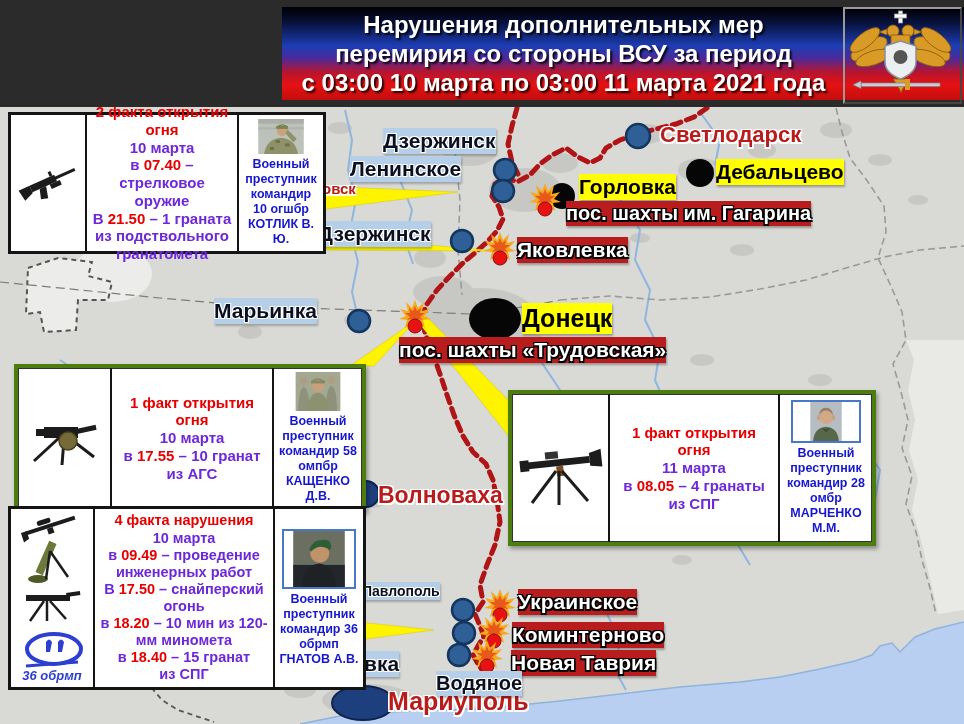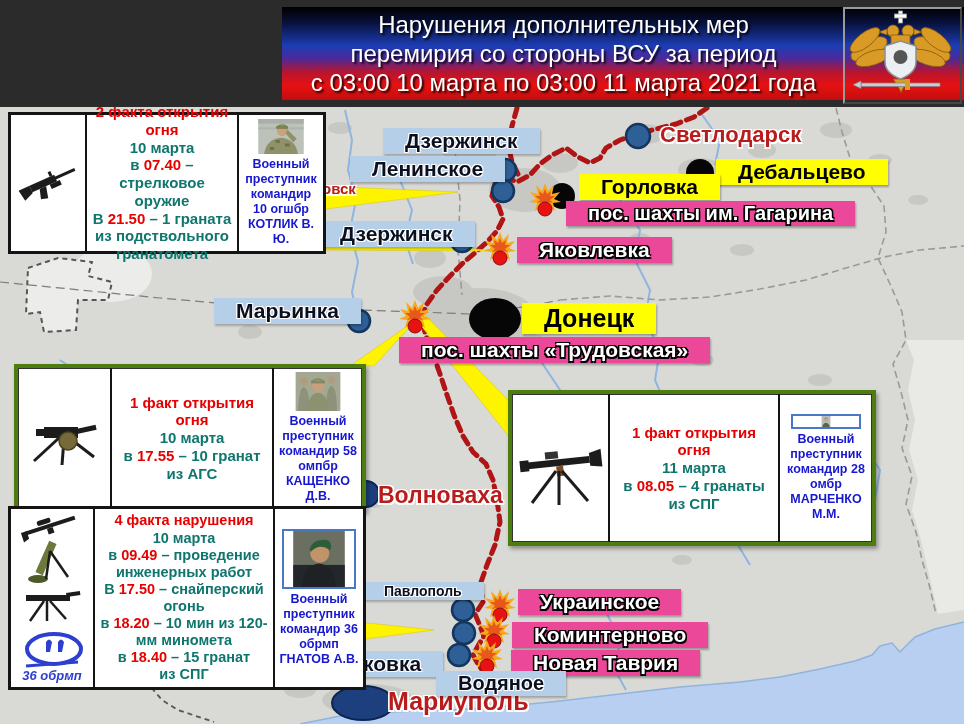--- a/index.html
+++ b/index.html
@@ -3,42 +3,42 @@
 <meta charset="utf-8">
 <style>
   html,body{margin:0;padding:0;background:#888;}
   .stage{position:relative;width:964px;height:724px;overflow:hidden;
          background:#d9d9d6;font-family:"Liberation Sans",sans-serif;}
   
   .header{position:absolute;left:0;top:0;width:964px;height:107px;background:#2b2b2b;z-index:40;}
   .banner{position:absolute;left:282px;top:7px;width:682px;height:93px;
           background:linear-gradient(180deg,#000 0%,#071038 16%,#1d3db4 42%,#4a2a9a 55%,#b61530 70%,#e61111 84%,#c30e0e 100%);}
   .banner-text{position:absolute;left:0;top:3px;width:563px;text-align:center;color:#fff;
-          font-weight:normal;font-size:24px;line-height:29px;text-shadow:2px 2px 2px rgba(0,0,0,.85);}
+          font-weight:bold;font-size:24px;line-height:29px;text-shadow:2px 2px 2px rgba(0,0,0,.85);}
   .emblem-box{position:absolute;right:2px;top:0;width:115px;height:93px;border:2px outset #9a9a9a;}
   
-  .lbl{position:absolute;z-index:20;font-weight:bold;white-space:nowrap;padding:1px 22px;line-height:1.15;}
+  .lbl{position:absolute;z-index:20;font-weight:bold;white-space:nowrap;padding:1px 0;line-height:1.15;}
   .lbl-lb{background:#b6cfe9;color:#0b0f1e;
           text-shadow:1px 1px 0 #fff,-1px 1px 0 #fff,1px -1px 0 #fff,-1px -1px 0 #fff;
           box-shadow:1px 2px 2px rgba(0,0,0,.25);}
   .lbl-yel{background:#ffff00;color:#000;box-shadow:1px 2px 2px rgba(0,0,0,.3);}
-  .lbl-org{background:#ec4899;color:#fff;
+  .lbl-org{background:#b91c1c;color:#fff;
           text-shadow:1.5px 1.5px 0 #000,-1.5px 1.5px 0 #000,1.5px -1.5px 0 #000,-1.5px -1.5px 0 #000;
           box-shadow:1px 2px 2px rgba(0,0,0,.3);}
   .lbl-blue{background:transparent;color:#b91c1c;padding:0;
           text-shadow:1.5px 1.5px 0 #fff,-1.5px 1.5px 0 #fff,1.5px -1.5px 0 #fff,-1.5px -1.5px 0 #fff;}
   
   .ibox{position:absolute;background:#fff;display:flex;z-index:30;}
   .ibox.blk{border:3px solid #141414;}
   .ibox.yel{border:4px solid #4d7c0f;box-shadow:inset 0 0 0 1px #333,2px 3px 4px rgba(0,0,0,.35);}
   .cell{display:flex;flex-direction:column;align-items:center;justify-content:center;}
   .cell.sep{border-right:2px solid #141414;}
   .facts{text-align:center;font-weight:bold;font-size:15px;line-height:1.18;color:#111;padding:3px 4px;}
   .facts .r{color:#e60000;}
-  .facts .k{color:#0f766e;text-align:center;}
+  .facts .k{color:#6d28d9;text-align:center;}
   .cap{font-weight:bold;font-size:12.5px;line-height:1.2;color:#1717cf;text-align:center;padding:3px 2px 0 2px;}
   .photo{display:block;}
   .photo-frame{border:2px solid #4a78c8;}
   .badge36{font-style:italic;font-weight:bold;color:#2d3fd0;font-size:13px;margin-top:-10px;}
 </style>
 </head>
 <body>
 
 <div class="stage">
 
@@ -324,21 +324,21 @@
       </svg>
     </div>
     <div class="cell sep" style="width:168px">
       <div class="facts">
           <div><span class="r">1 факт открытия огня</span></div>
           <div><span class="k">11 марта</span></div>
           <div><span class="k">в </span><span class="r">08.05</span><span class="k"> – 4 гранаты</span></div>
           <div><span class="k">из СПГ</span></div>
         </div>
     </div>
-    <div class="cell" style="flex:1;padding:20px 2px">
+    <div class="cell" style="flex:1;padding:6px 2px">
       <svg class="photo photo-frame" width="66" height="82" viewBox="0 0 66 82">
         <rect width="66" height="82" fill="#b5bcc2"></rect>
         <path d="M6,82 Q8,54 33,52 Q58,54 60,82 Z" fill="#57684a"></path>
         <polygon points="24,54 33,64 42,54 33,58" fill="#3e4c34"></polygon>
         <circle cx="33" cy="32" r="15" fill="#d2a988"></circle>
         <path d="M18,28 Q20,12 33,12 Q46,12 48,28 Q42,18 33,18 Q24,18 18,28 Z" fill="#937f5f"></path>
         <ellipse cx="17" cy="33" rx="3" ry="5" fill="#c69d7e"></ellipse>
           <ellipse cx="49" cy="33" rx="3" ry="5" fill="#c69d7e"></ellipse>
       </svg>
       <div class="cap">Военный преступник командир 28 омбр МАРЧЕНКО М.М.</div>

